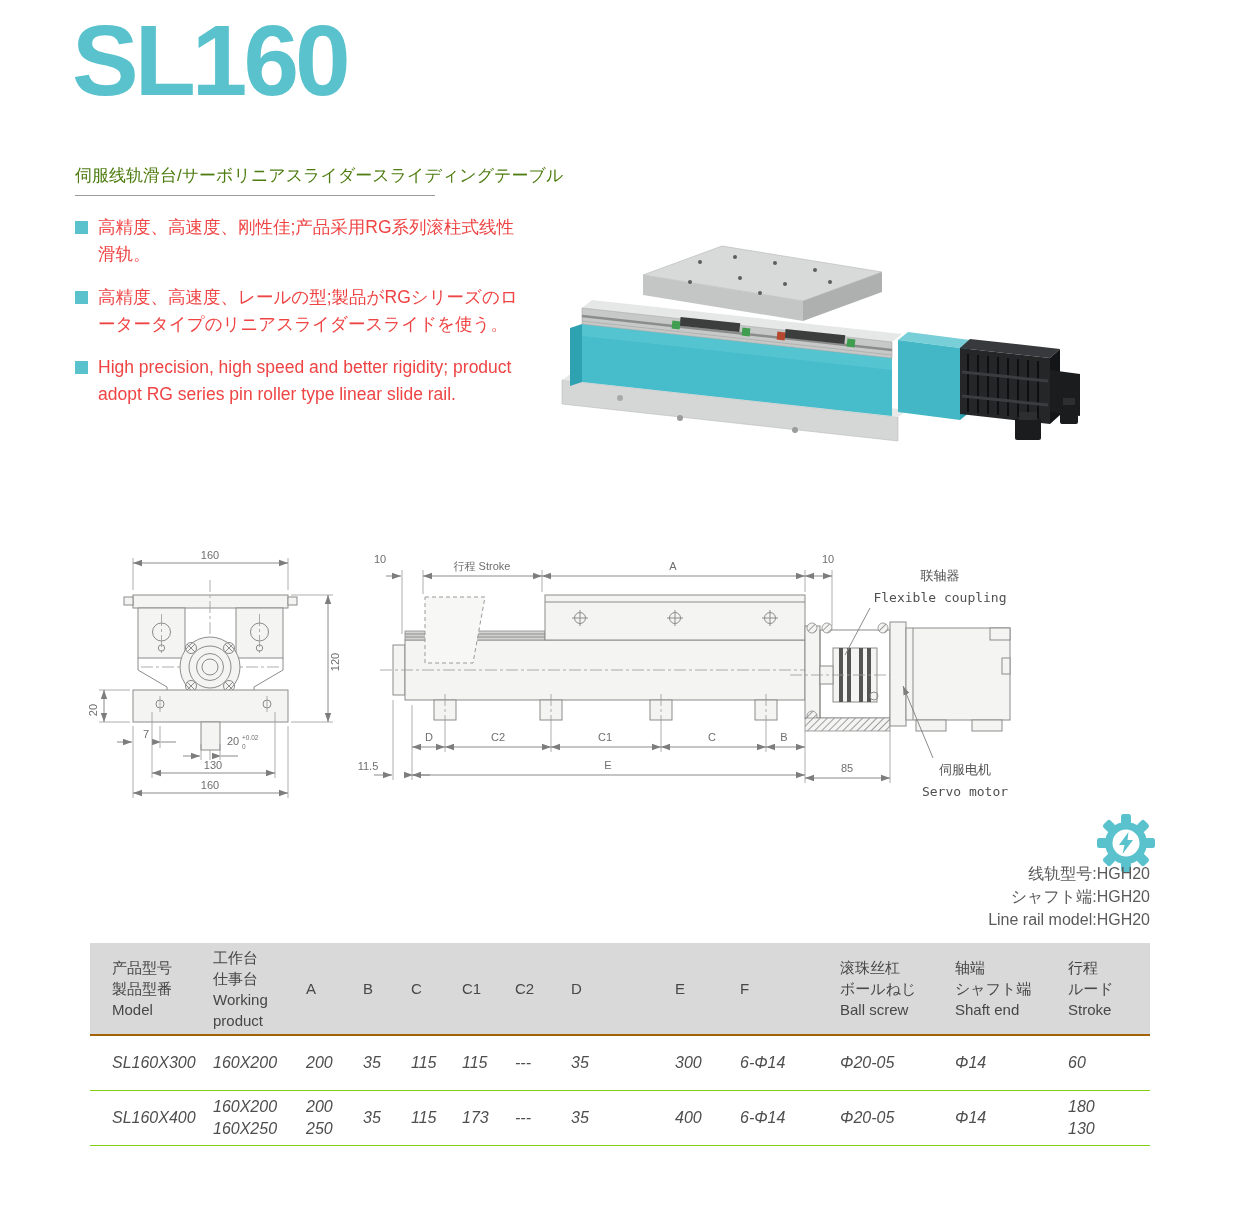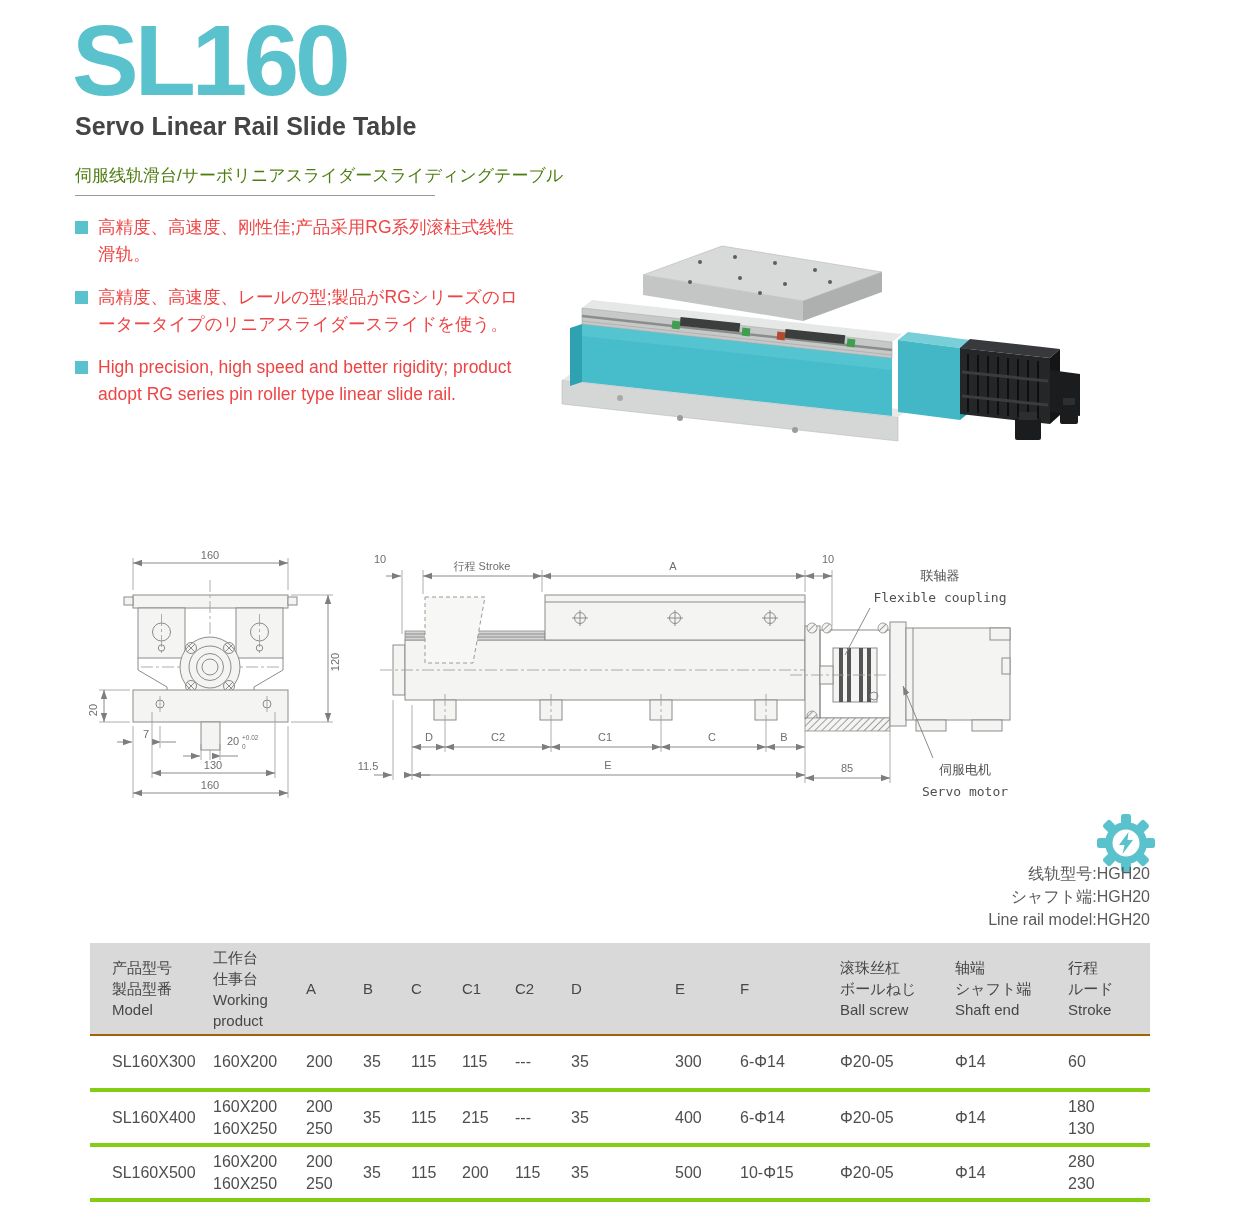--- a/index.html
+++ b/index.html
@@ -37,31 +37,30 @@
 
   
   .rail-note{position:absolute;right:90px;top:862px;text-align:right;font-size:16px;line-height:23px;color:#5a5a5a;}
 
   
   .spec{position:absolute;left:90px;top:943px;width:1060px;}
   .spec table{border-collapse:collapse;width:100%;table-layout:fixed;color:#4e4e4e;}
   .spec thead tr{background:#d9d9d9;height:92px;border-bottom:2px solid #a16207;}
   .spec th{font-weight:normal;font-size:15px;text-align:left;padding-left:22px;
            vertical-align:middle;white-space:pre-line;line-height:21px;color:#474747;}
-  .spec tbody tr{border-bottom:4px solid #84cc16;height:55px;}
+  .spec tbody tr{border-bottom:1px solid #84cc16;height:55px;font-style:italic;}
   .spec td{font-size:16px;text-align:left;padding-left:22px;vertical-align:middle;
            white-space:pre-line;line-height:22px;}
 </style>
 </head>
 <body>
 
 <div class="page">
 
   <h1 class="model-title">SL160</h1>
-  <h2 class="title-en">Servo Linear Rail Slide Table</h2>
   <div class="title-cjk">伺服线轨滑台/サーボリニアスライダースライディングテーブル</div>
   <div class="divider"></div>
 
   <ul class="features">
     <li>
       <span class="sq"></span>
       <span>高精度、高速度、刚性佳;产品采用RG系列滚柱式线性滑轨。</span>
     </li>
     <li>
       <span class="sq"></span>
@@ -439,45 +438,27 @@
           <td>60</td>
         </tr>
         <tr>
           <td>SL160X400</td>
           <td>160X200
 160X250</td>
           <td>200
 250</td>
           <td>35</td>
           <td>115</td>
-          <td>215</td>
+          <td>173</td>
           <td>---</td>
           <td>35</td>
           <td>400</td>
           <td>6-Φ14</td>
           <td>Φ20-05</td>
           <td>Φ14</td>
           <td>180
 130</td>
         </tr>
-        <tr>
-          <td>SL160X500</td>
-          <td>160X200
-160X250</td>
-          <td>200
-250</td>
-          <td>35</td>
-          <td>115</td>
-          <td>200</td>
-          <td>115</td>
-          <td>35</td>
-          <td>500</td>
-          <td>10-Φ15</td>
-          <td>Φ20-05</td>
-          <td>Φ14</td>
-          <td>280
-230</td>
-        </tr>
       </tbody>
     </table>
   </div>
 
 </div>
 
 </body></html>

